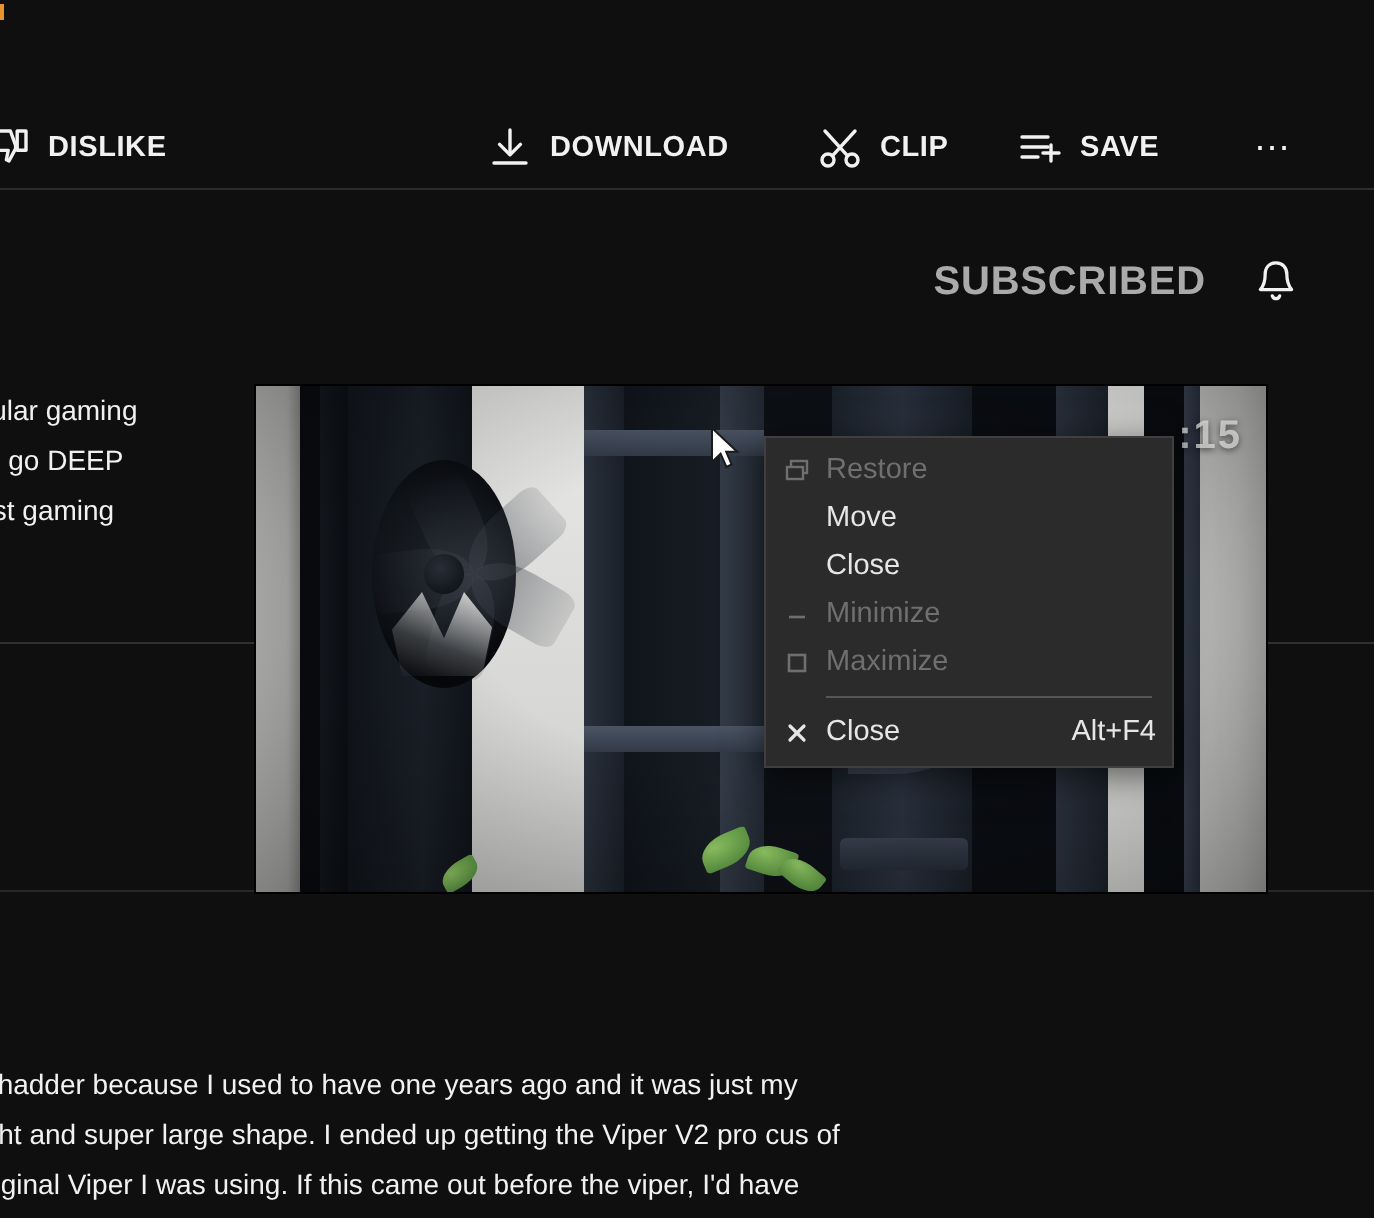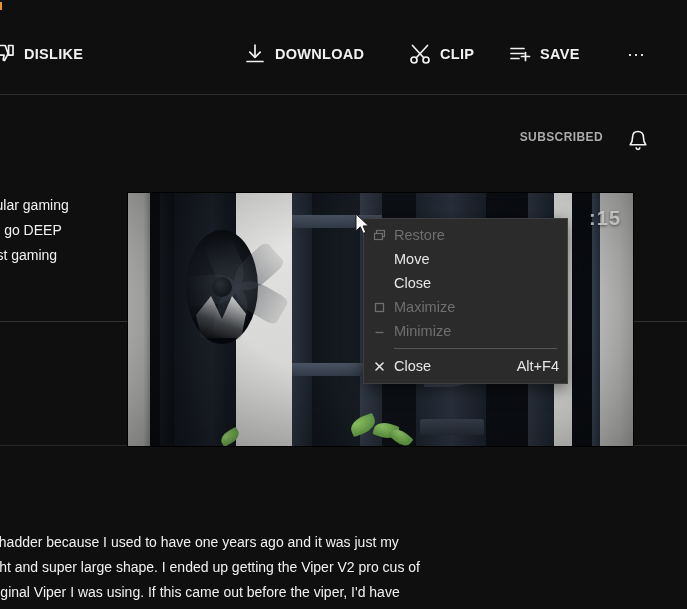--- a/index.html
+++ b/index.html
@@ -18,21 +18,21 @@
 
   
   .edge-sliver {
     position: absolute; left: 0; top: 2px;
     width: 2px; height: 8px;
     background: #e8922a;
   }
 
   
   .action-bar {
-    position: absolute; left: 0; top: 32px;
+    position: absolute; left: 0; top: 52px;
     width: 687px; height: 44px;
     display: flex; align-items: center;
   }
   .action-btn {
     display: flex; align-items: center;
     height: 36px;
     color: #f1f1f1;
     cursor: pointer;
     white-space: nowrap;
   }
@@ -65,21 +65,21 @@
   }
 
   
   .sub-row {
     position: absolute; left: 0; top: 118px;
     width: 687px; height: 56px;
   }
   .subscribed-label {
     position: absolute; right: 84px; top: 12px;
     color: #aaaaaa;
-    font-size: 12px; font-weight: 600; letter-spacing: .4px;
+    font-size: 20px; font-weight: 600; letter-spacing: .4px;
     cursor: pointer;
   }
   .bell-btn {
     position: absolute; right: 32px; top: 8px;
     width: 34px; height: 34px;
     display: flex; align-items: center; justify-content: center;
     cursor: pointer;
   }
 
   
@@ -207,21 +207,21 @@
     position: absolute; right: 12px; top: 14px;
     color: rgba(225,225,225,.72);
     font-size: 20px; font-weight: 700;
     letter-spacing: 1px;
     text-shadow: 0 1px 3px rgba(0,0,0,.55);
     pointer-events: none;
   }
 
   
   .sysmenu {
-    position: absolute; left: 363px; top: 218px;
+    position: absolute; left: 382px; top: 218px;
     width: 205px;
     background: #2b2b2b;
     border: 1px solid #3f3f3f;
     padding: 4px 0 5px 0;
     box-shadow: 0 4px 16px rgba(0,0,0,.55);
   }
   .menu-item {
     display: flex; align-items: center;
     height: 24px;
     padding: 0 8px 0 0;
@@ -411,34 +411,34 @@
       <span class="menu-label">Move</span>
     </div>
 
     <div class="menu-item">
       <span class="menu-ico"></span>
       <span class="menu-label">Close</span>
     </div>
 
     <div class="menu-item disabled">
       <span class="menu-ico">
+        <svg width="13" height="13" viewBox="0 0 13 13" stroke="#6f6f6f" stroke-width="1.3">
+          <path d="M2.5 7.5h8"></path>
+        </svg>
+      </span>
+      <span class="menu-label">Minimize</span>
+    </div>
+
+    <div class="menu-item disabled">
+      <span class="menu-ico">
         <svg width="13" height="13" viewBox="0 0 13 13" fill="none" stroke="#6f6f6f" stroke-width="1.3">
           <rect x="2.5" y="2.5" width="8" height="8"></rect>
         </svg>
       </span>
       <span class="menu-label">Maximize</span>
-    </div>
-
-    <div class="menu-item disabled">
-      <span class="menu-ico">
-        <svg width="13" height="13" viewBox="0 0 13 13" stroke="#6f6f6f" stroke-width="1.3">
-          <path d="M2.5 7.5h8"></path>
-        </svg>
-      </span>
-      <span class="menu-label">Minimize</span>
     </div>
 
     <div class="menu-sep"></div>
 
     <div class="menu-item">
       <span class="menu-ico">
         <svg width="13" height="13" viewBox="0 0 13 13" stroke="#e6e6e6" stroke-width="1.6" stroke-linecap="round">
           <path d="M3 3l7 7"></path>
             <path d="M10 3l-7 7"></path>
         </svg>

